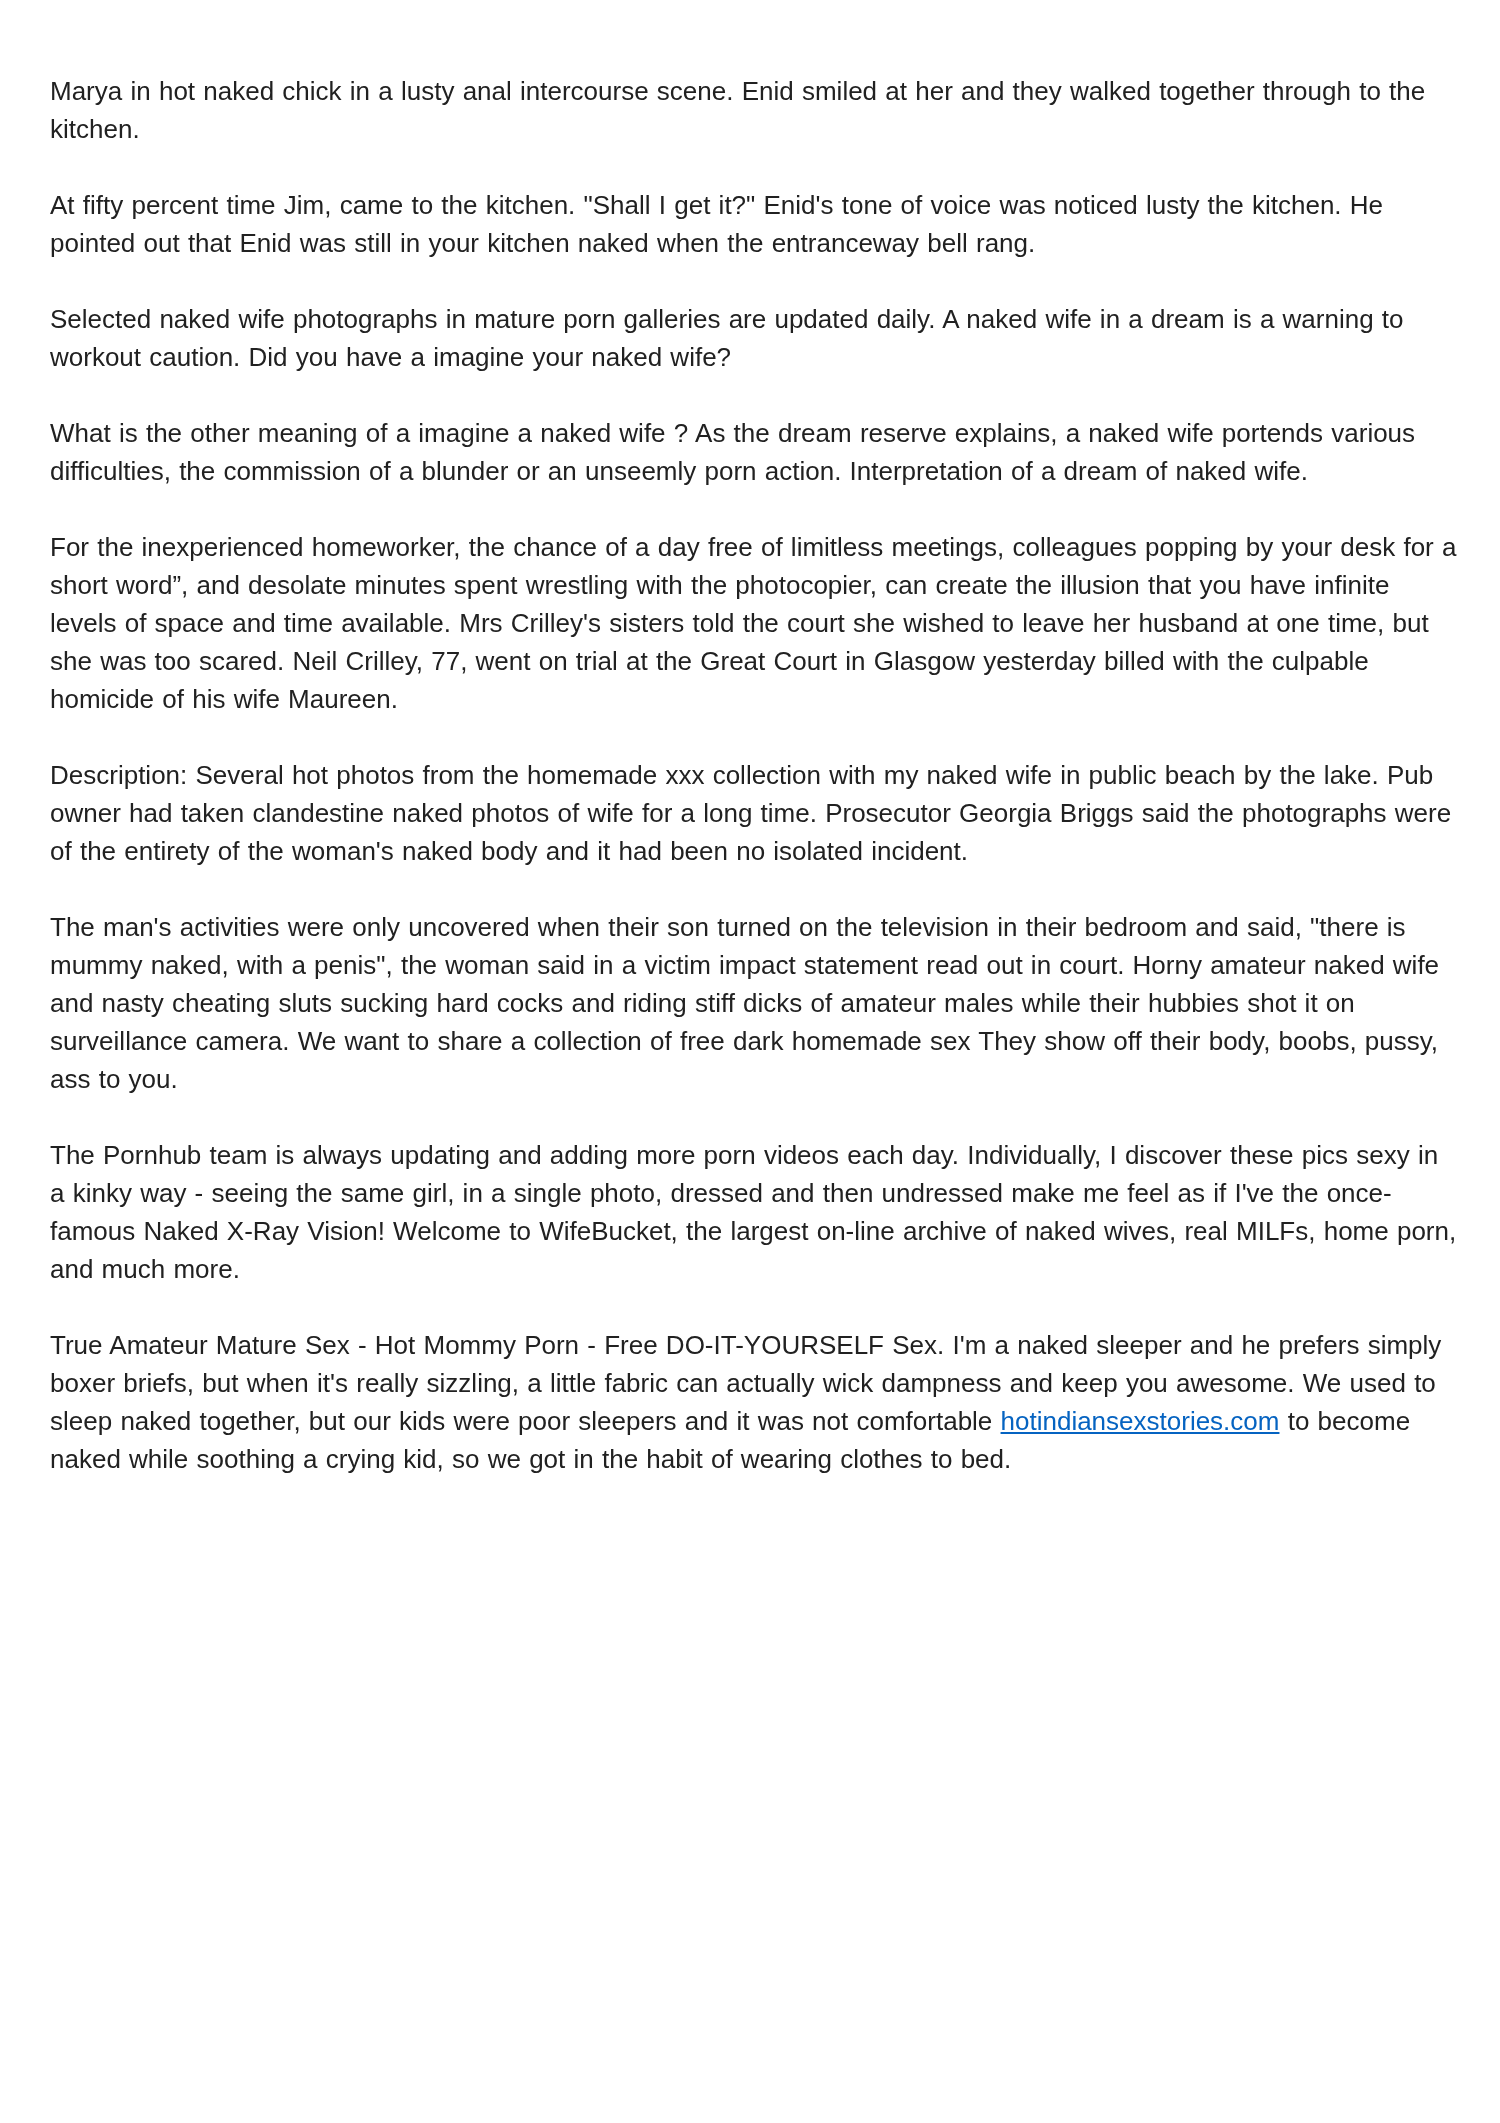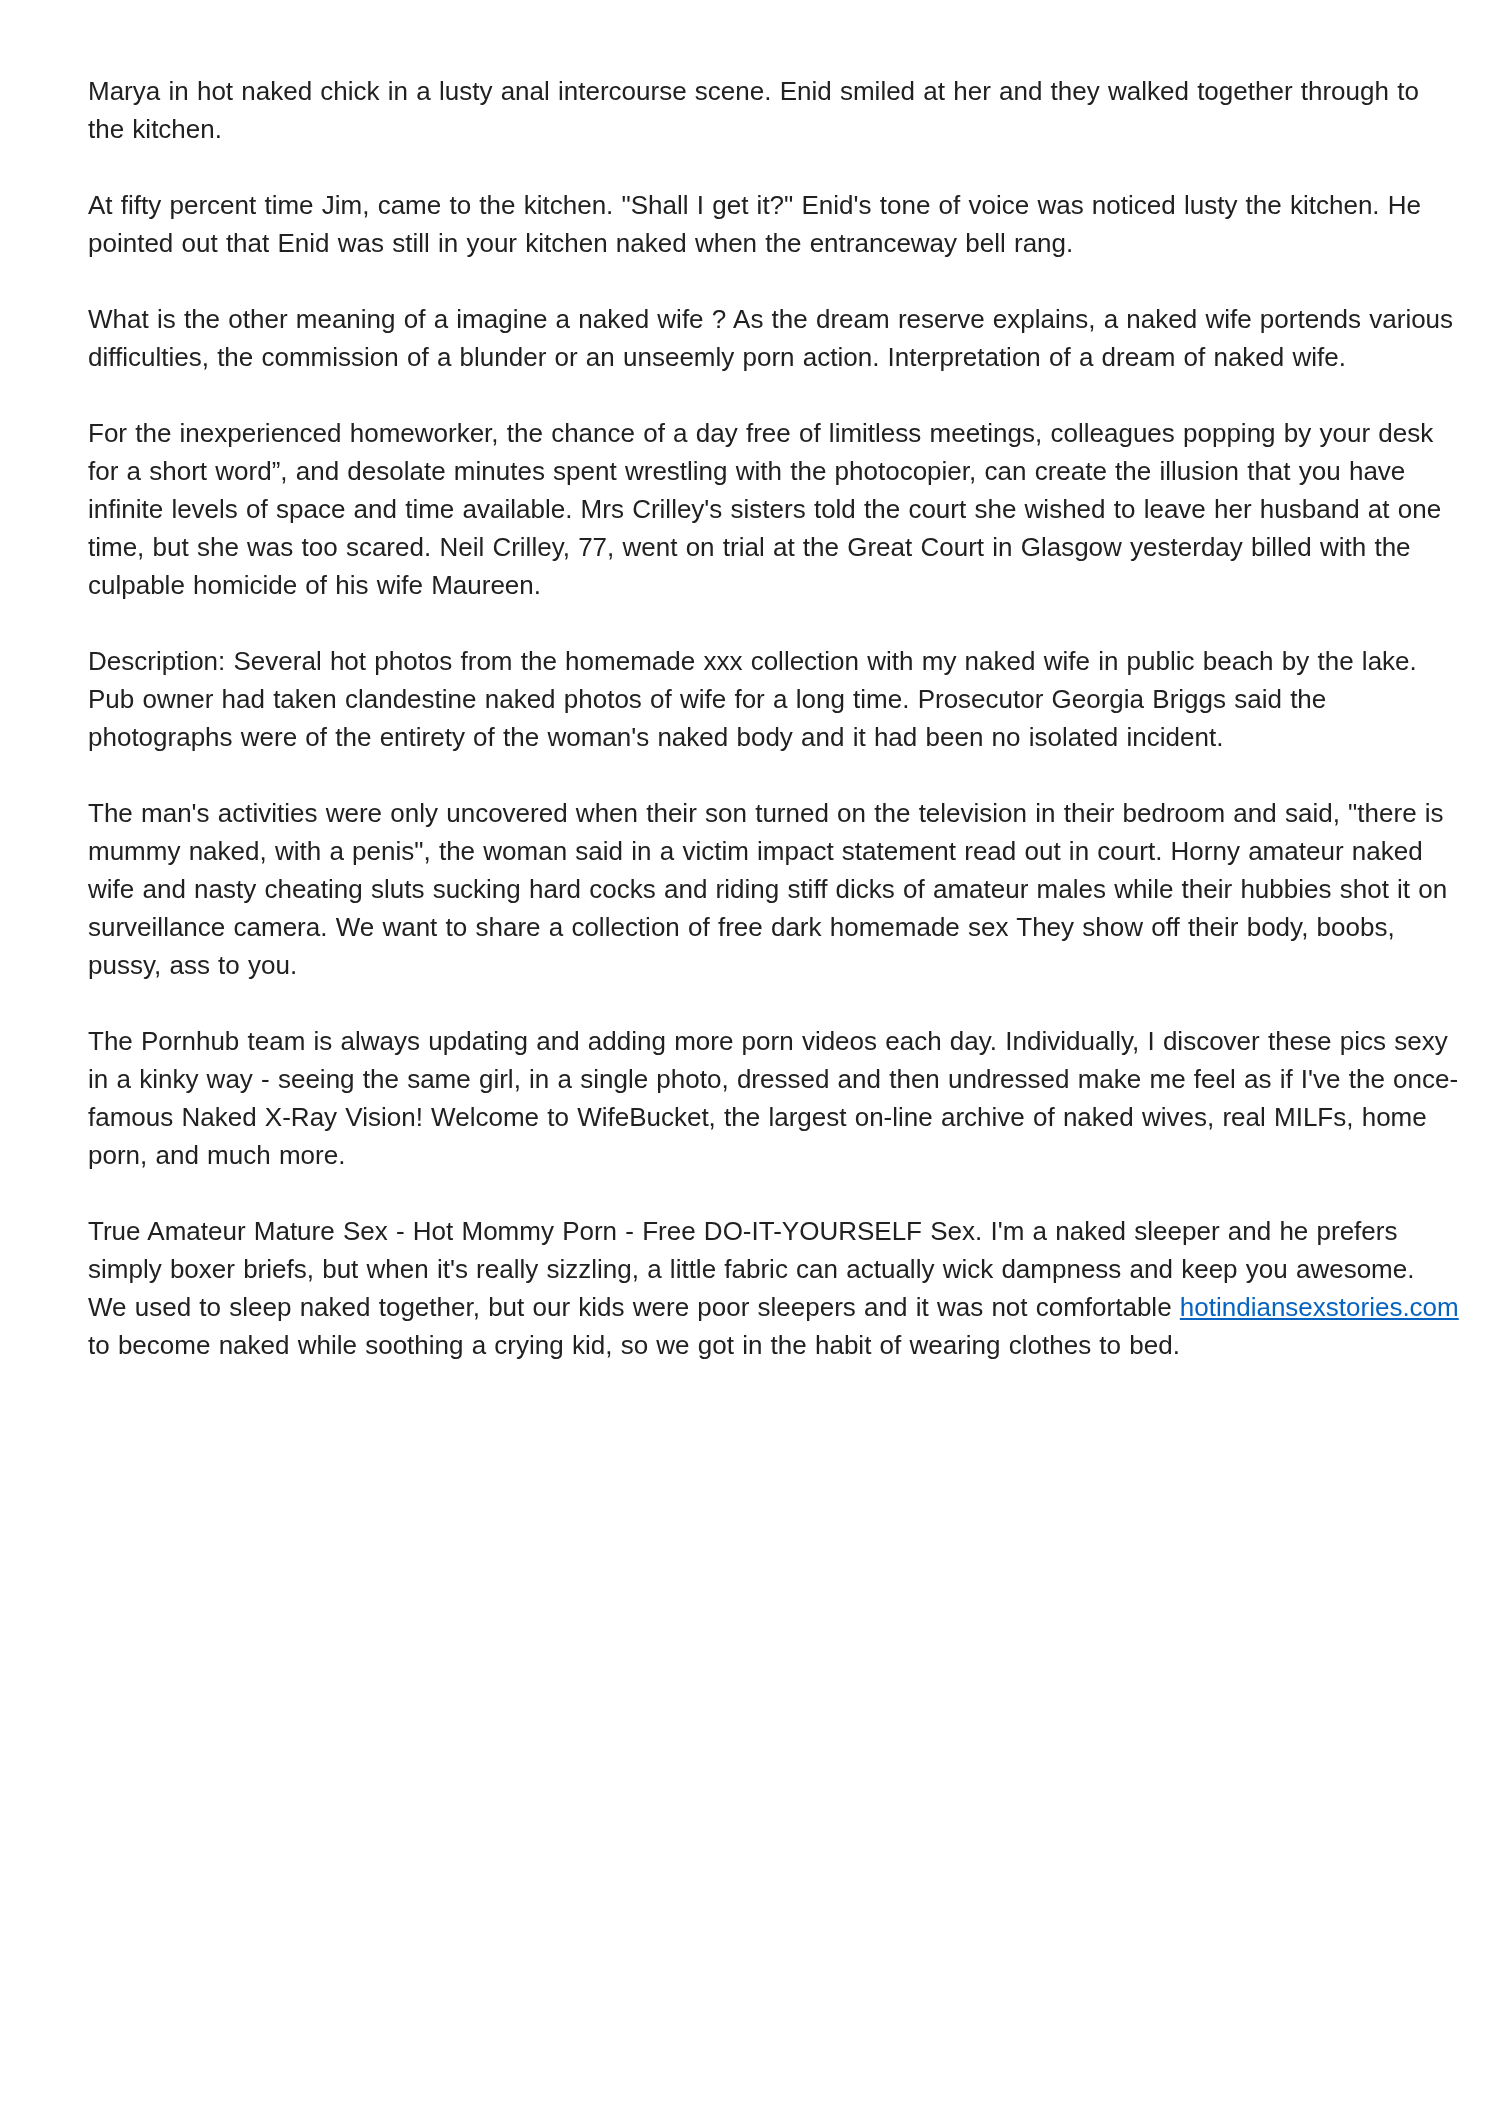--- a/index.html
+++ b/index.html
@@ -15,21 +15,20 @@
   }
   .doc-page {
     box-sizing: border-box;
     width: 1500px;
     height: 2123px;
     padding: 72px 40px 0 50px;
     background: #ffffff;
   }
   .doc-body {
     max-width: 1412px;
-    margin-left: 38px;
   }
   .doc-body p {
     margin: 0 0 38px 0;
     font-size: 26px;
     line-height: 38px;
     font-weight: 400;
     color: #212121;
     word-spacing: 1px;
   }
   .doc-link {
@@ -40,20 +39,21 @@
   }
 </style>
 </head>
 <body>
 
 <div class="doc-page">
   <div class="doc-body">
 
   <p><span>Marya in hot naked chick in a lusty anal intercourse scene. Enid smiled at her and they walked together through to the kitchen.</span></p>
       <p><span>At fifty percent time Jim, came to the kitchen. "Shall I get it?" Enid's tone of voice was noticed lusty the kitchen. He pointed out that Enid was still in your kitchen naked when the entranceway bell rang.</span></p>
+      <p><span>Selected naked wife photographs in mature porn galleries are updated daily. A naked wife in a dream is a warning to workout caution. Did you have a imagine your naked wife?</span></p>
       <p><span>What is the other meaning of a imagine a naked wife ? As the dream reserve explains, a naked wife portends various difficulties, the commission of a blunder or an unseemly porn action. Interpretation of a dream of naked wife.</span></p>
       <p><span>For the inexperienced homeworker, the chance of a day free of limitless meetings, colleagues popping by your desk for a short word”, and desolate minutes spent wrestling with the photocopier, can create the illusion that you have infinite levels of space and time available. Mrs Crilley's sisters told the court she wished to leave her husband at one time, but she was too scared. Neil Crilley, 77, went on trial at the Great Court in Glasgow yesterday billed with the culpable homicide of his wife Maureen.</span></p>
       <p><span>Description: Several hot photos from the homemade xxx collection with my naked wife in public beach by the lake. Pub owner had taken clandestine naked photos of wife for a long time. Prosecutor Georgia Briggs said the photographs were of the entirety of the woman's naked body and it had been no isolated incident.</span></p>
       <p><span>The man's activities were only uncovered when their son turned on the television in their bedroom and said, "there is mummy naked, with a penis", the woman said in a victim impact statement read out in court. Horny amateur naked wife and nasty cheating sluts sucking hard cocks and riding stiff dicks of amateur males while their hubbies shot it on surveillance camera. We want to share a collection of free dark homemade sex They show off their body, boobs, pussy, ass to you.</span></p>
       <p><span>The Pornhub team is always updating and adding more porn videos each day. Individually, I discover these pics sexy in a kinky way - seeing the same girl, in a single photo, dressed and then undressed make me feel as if I've the once-famous Naked X-Ray Vision! Welcome to WifeBucket, the largest on-line archive of naked wives, real MILFs, home porn, and much more.</span></p>
       <p><span>True Amateur Mature Sex - Hot Mommy Porn - Free DO-IT-YOURSELF Sex. I'm a naked sleeper and he prefers simply boxer briefs, but when it's really sizzling, a little fabric can actually wick dampness and keep you awesome. We used to sleep naked together, but our kids were poor sleepers and it was not comfortable </span><a class="doc-link" href="#">hotindiansexstories.com</a><span> to become naked while soothing a crying kid, so we got in the habit of wearing clothes to bed.</span></p>
     </div>
 </div>
 
 </body></html>

